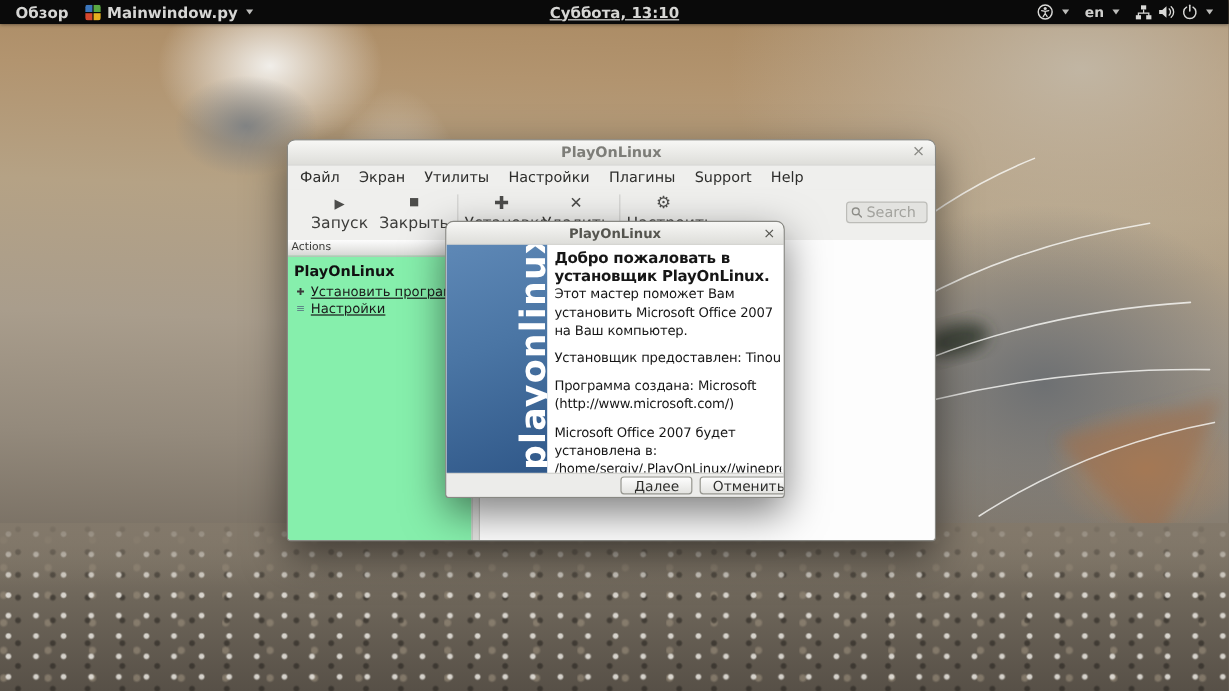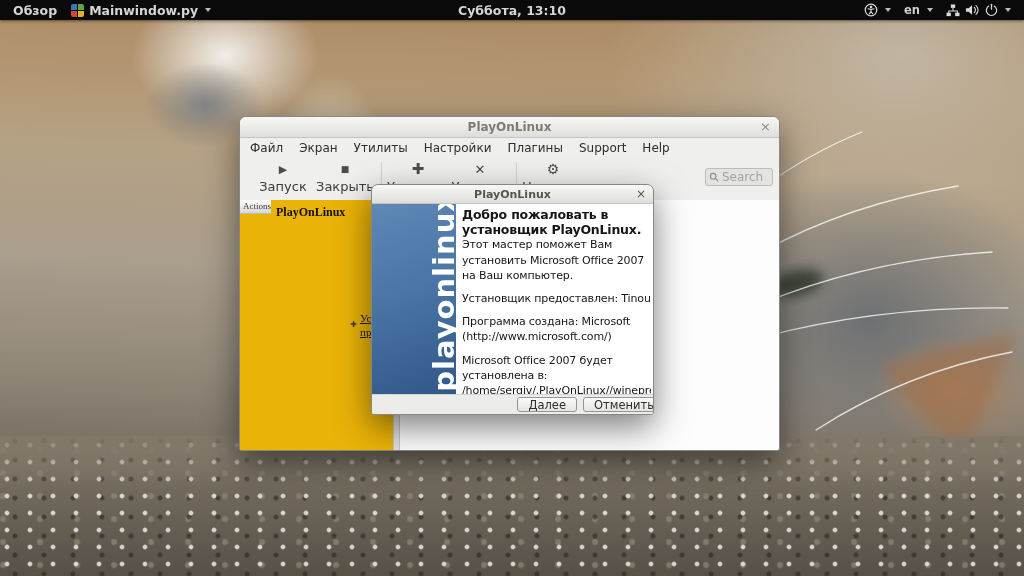--- a/index.html
+++ b/index.html
@@ -38,21 +38,21 @@
     box-shadow:0 1px 3px rgba(0,0,0,.5);}
   .tb-left{display:flex;align-items:center;gap:6px;padding-left:9px;}
   .tb-activities{padding:0 4px;cursor:default;}
   .tb-appmenu{display:flex;align-items:center;gap:5px;padding:0 4px;}
   .appicon{width:13px;height:13px;display:inline-grid;grid-template-columns:6px 6px;grid-template-rows:6px 6px;gap:1px;border-radius:2px;overflow:hidden;}
   .appicon i{display:block;}
   .appicon i:nth-child(1){background:#3b76bc;} .appicon i:nth-child(2){background:#59a843;}
   .appicon i:nth-child(3){background:#d4472f;} .appicon i:nth-child(4){background:#e8b01f;}
   .caret{display:inline-block;width:0;height:0;border-left:3.5px solid transparent;border-right:3.5px solid transparent;border-top:4px solid #bdbdbb;margin-left:2px;}
   .tb-clock{position:absolute;left:0;right:0;text-align:center;pointer-events:none;}
-  .tb-clock span{pointer-events:auto;}
+  .tb-clock span{pointer-events:auto;text-decoration:underline;}
   .tb-right{margin-left:auto;display:flex;align-items:center;gap:7px;padding-right:10px;}
   .tb-group{display:flex;align-items:center;gap:5px;padding:0 3px;}
   .tb-lang{font-size:11.5px;color:#cfcfcd;}
   .tb-right svg{display:block;}
   
   .gtk-window{position:absolute;background:#ebebe9;border:1px solid #888883;border-radius:7px 7px 3px 3px;
     box-shadow:0 12px 34px rgba(0,0,0,.5);}
   .titlebar{height:20px;background:linear-gradient(#f7f7f5,#dededa);border-bottom:1px solid #c3c3bf;
     border-radius:6px 6px 0 0;position:relative;display:flex;align-items:center;justify-content:center;}
   .titlebar .title{font-size:12px;font-weight:bold;color:#7d7d78;}
@@ -67,21 +67,21 @@
   .tool .tlabel{display:block;font-size:13px;color:#3c3c3a;margin-top:1px;}
   .g-play{font-size:11px;} .g-stop{font-size:9px;} .g-plus{font-size:15px;font-weight:bold;}
   .g-cross{font-size:13px;font-weight:bold;} .g-gear{font-size:14px;}
   .tool-sep{width:0;border-left:1px solid #d2d2cf;height:32px;margin:1px 5px 0 5px;}
   .searchbox{margin-left:auto;margin-top:7px;margin-right:2px;width:68px;height:18px;background:#e3e3e0;
     border:1px solid #bcbcb8;border-radius:3px;display:flex;align-items:center;padding:0 3px;box-sizing:border-box;gap:3px;}
   .searchbox input{border:none;background:transparent;outline:none;width:44px;font-size:12px;color:#5c5c58;
     font-family:"DejaVu Sans",sans-serif;padding:0;}
   .searchbox input::placeholder{color:#a3a39e;}
   .main-content{flex:1;display:flex;min-height:0;border-radius:0 0 2px 2px;overflow:hidden;}
-  .sidebar{width:153px;background:#eab308;display:flex;flex-direction:row;font-family:Liberation Serif, serif;}
+  .sidebar{width:153px;background:#86efac;display:flex;flex-direction:column;}
   .actions-header{height:13px;background:linear-gradient(#fdfdfd,#d7d7d4);border-bottom:1px solid #bdbdb9;
     font-size:9px;color:#3a3a38;padding-left:3px;line-height:13px;}
   .sidebar-title{font-size:12px;font-weight:bold;color:#111;margin:5px 0 4px 5px;}
   .side-link{display:flex;align-items:center;gap:3px;margin-left:5px;line-height:14px;cursor:default;}
   .side-link .licon{font-size:8px;width:11px;text-align:center;color:#3a3a3a;}
   .side-link .licon.list{color:#53677d;font-size:9px;}
   .side-link .ltext{font-size:11px;color:#1a1a1a;text-decoration:underline;}
   .sash{width:5px;background:#e0e0de;border-left:1px solid #c6c6c2;border-right:1px solid #c6c6c2;cursor:col-resize;}
   .listpane{flex:1;background:#fdfdfd;}
   

